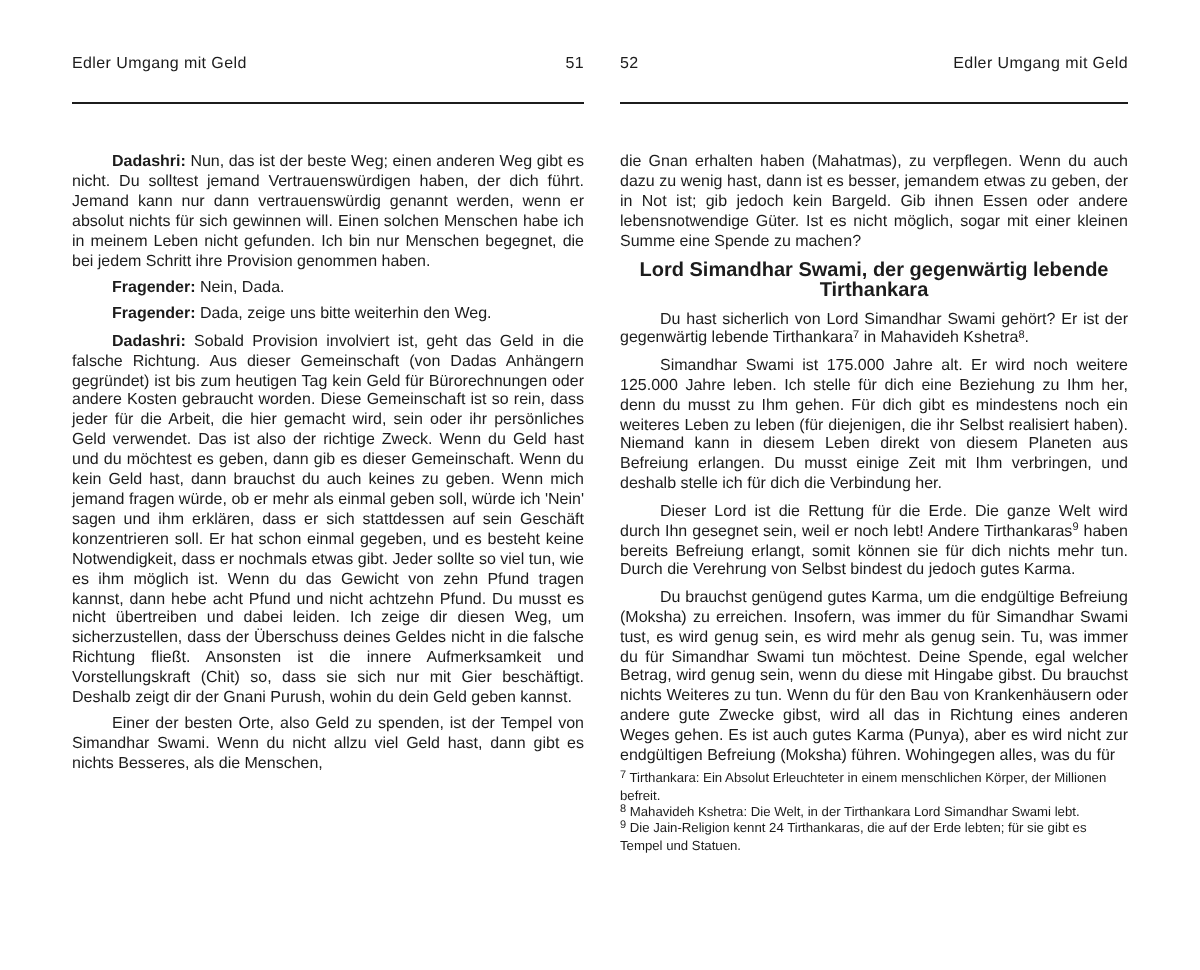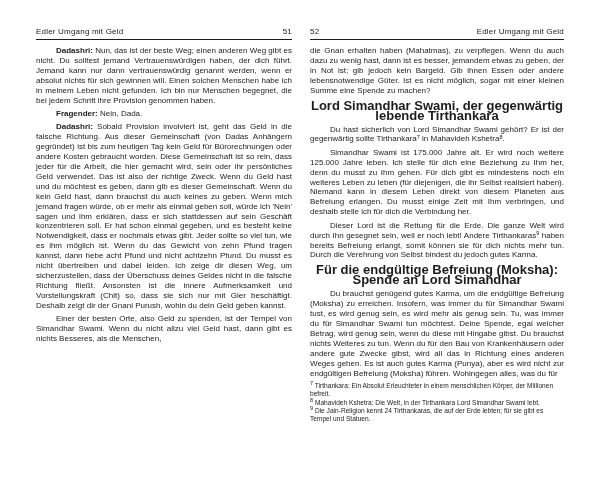--- a/index.html
+++ b/index.html
@@ -28,44 +28,44 @@
   }
   .page.left  { padding: 27px 8px 0 36px; }
   .page.right { padding: 27px 36px 0 10px; }
 
   .page-header {
     display: flex;
     justify-content: space-between;
     align-items: flex-start;
     font-size: 8px;
     line-height: 10px;
-    padding-bottom: 2px;
+    padding-bottom: 14px;
     border-bottom: 1px solid #1c1c1c;
-    margin-bottom: 6px;
+    margin-bottom: 24px;
     letter-spacing: 0.2px;
   }
 
   .page-body {
     font-size: 8px;
     line-height: 9.9px;
     text-align: justify;
     text-justify: inter-word;
   }
   .page-body p {
     margin: 0 0 3.5px 0;
     text-indent: 20px;
   }
   .speaker { font-weight: bold; }
 
   .section-heading {
     font-weight: bold;
     text-align: center;
     text-indent: 0 !important;
     margin: 5px 0 4px 0 !important;
-    font-size: 13px;
+    font-size: 10px;
     line-height: 10px;
   }
 
   sup {
     font-size: 5.5px;
     line-height: 0;
     position: relative;
     top: -2.5px;
     vertical-align: baseline;
   }
@@ -89,38 +89,39 @@
   <div class="page left">
     <div class="page-header">
       <span>Edler Umgang mit Geld</span>
       <span>51</span>
     </div>
     <div class="page-body">
       <p><span class="speaker">Dadashri:</span>
         <span>Nun, das ist der beste Weg; einen anderen Weg gibt es nicht. Du solltest jemand Vertrauenswürdigen haben, der dich führt. Jemand kann nur dann vertrauenswürdig genannt werden, wenn er absolut nichts für sich gewinnen will. Einen solchen Menschen habe ich in meinem Leben nicht gefunden. Ich bin nur Menschen begegnet, die bei jedem Schritt ihre Provision genommen haben.</span></p>
       <p><span class="speaker">Fragender:</span>
         <span>Nein, Dada.</span></p>
+      <p><span class="speaker">Fragender:</span>
+        <span>Dada, zeige uns bitte weiterhin den Weg.</span></p>
       <p><span class="speaker">Dadashri:</span>
         <span>Sobald Provision involviert ist, geht das Geld in die falsche Richtung. Aus dieser Gemeinschaft (von Dadas Anhängern gegründet) ist bis zum heutigen Tag kein Geld für Bürorechnungen oder andere Kosten gebraucht worden. Diese Gemeinschaft ist so rein, dass jeder für die Arbeit, die hier gemacht wird, sein oder ihr persönliches Geld verwendet. Das ist also der richtige Zweck. Wenn du Geld hast und du möchtest es geben, dann gib es dieser Gemeinschaft. Wenn du kein Geld hast, dann brauchst du auch keines zu geben. Wenn mich jemand fragen würde, ob er mehr als einmal geben soll, würde ich 'Nein' sagen und ihm erklären, dass er sich stattdessen auf sein Geschäft konzentrieren soll. Er hat schon einmal gegeben, und es besteht keine Notwendigkeit, dass er nochmals etwas gibt. Jeder sollte so viel tun, wie es ihm möglich ist. Wenn du das Gewicht von zehn Pfund tragen kannst, dann hebe acht Pfund und nicht achtzehn Pfund. Du musst es nicht übertreiben und dabei leiden. Ich zeige dir diesen Weg, um sicherzustellen, dass der Überschuss deines Geldes nicht in die falsche Richtung fließt. Ansonsten ist die innere Aufmerksamkeit und Vorstellungskraft (Chit) so, dass sie sich nur mit Gier beschäftigt. Deshalb zeigt dir der Gnani Purush, wohin du dein Geld geben kannst.</span></p>
       <p>Einer der besten Orte, also Geld zu spenden, ist der Tempel von Simandhar Swami. Wenn du nicht allzu viel Geld hast, dann gibt es nichts Besseres, als die Menschen,</p>
     </div>
   </div>
 
   <div class="page right">
     <div class="page-header">
       <span>52</span>
       <span>Edler Umgang mit Geld</span>
     </div>
     <div class="page-body">
       <p style="text-indent:0">die Gnan erhalten haben (Mahatmas), zu verpflegen. Wenn du auch dazu zu wenig hast, dann ist es besser, jemandem etwas zu geben, der in Not ist; gib jedoch kein Bargeld. Gib ihnen Essen oder andere lebensnotwendige Güter. Ist es nicht möglich, sogar mit einer kleinen Summe eine Spende zu machen?</p>
       <p class="section-heading">Lord Simandhar Swami, der gegenwärtig lebende Tirthankara</p>
-      <p><span>Du hast sicherlich von Lord Simandhar Swami gehört? Er ist der gegenwärtig sollte Tirthankara</span><sup>7</sup><span> in Mahavideh Kshetra</span><sup>8</sup><span>.</span></p>
+      <p><span>Du hast sicherlich von Lord Simandhar Swami gehört? Er ist der gegenwärtig lebende Tirthankara</span><sup>7</sup><span> in Mahavideh Kshetra</span><sup>8</sup><span>.</span></p>
       <p>Simandhar Swami ist 175.000 Jahre alt. Er wird noch weitere 125.000 Jahre leben. Ich stelle für dich eine Beziehung zu Ihm her, denn du musst zu Ihm gehen. Für dich gibt es mindestens noch ein weiteres Leben zu leben (für diejenigen, die ihr Selbst realisiert haben). Niemand kann in diesem Leben direkt von diesem Planeten aus Befreiung erlangen. Du musst einige Zeit mit Ihm verbringen, und deshalb stelle ich für dich die Verbindung her.</p>
       <p><span>Dieser Lord ist die Rettung für die Erde. Die ganze Welt wird durch Ihn gesegnet sein, weil er noch lebt! Andere Tirthankaras</span><sup>9</sup><span> haben bereits Befreiung erlangt, somit können sie für dich nichts mehr tun. Durch die Verehrung von Selbst bindest du jedoch gutes Karma.</span></p>
-      <p class="section-heading">Für die endgültige Befreiung (Moksha): Spende an Lord Simandhar</p>
       <p>Du brauchst genügend gutes Karma, um die endgültige Befreiung (Moksha) zu erreichen. Insofern, was immer du für Simandhar Swami tust, es wird genug sein, es wird mehr als genug sein. Tu, was immer du für Simandhar Swami tun möchtest. Deine Spende, egal welcher Betrag, wird genug sein, wenn du diese mit Hingabe gibst. Du brauchst nichts Weiteres zu tun. Wenn du für den Bau von Krankenhäusern oder andere gute Zwecke gibst, wird all das in Richtung eines anderen Weges gehen. Es ist auch gutes Karma (Punya), aber es wird nicht zur endgültigen Befreiung (Moksha) führen. Wohingegen alles, was du für</p>
       <div class="footnotes">
         <p><sup>7</sup><span> Tirthankara: Ein Absolut Erleuchteter in einem menschlichen Körper, der Millionen befreit.</span></p>
         <p><sup>8</sup><span> Mahavideh Kshetra: Die Welt, in der Tirthankara Lord Simandhar Swami lebt.</span></p>
         <p><sup>9</sup><span> Die Jain-Religion kennt 24 Tirthankaras, die auf der Erde lebten; für sie gibt es Tempel und Statuen.</span></p>
       </div>
     </div>
   </div>
 
 </div>

